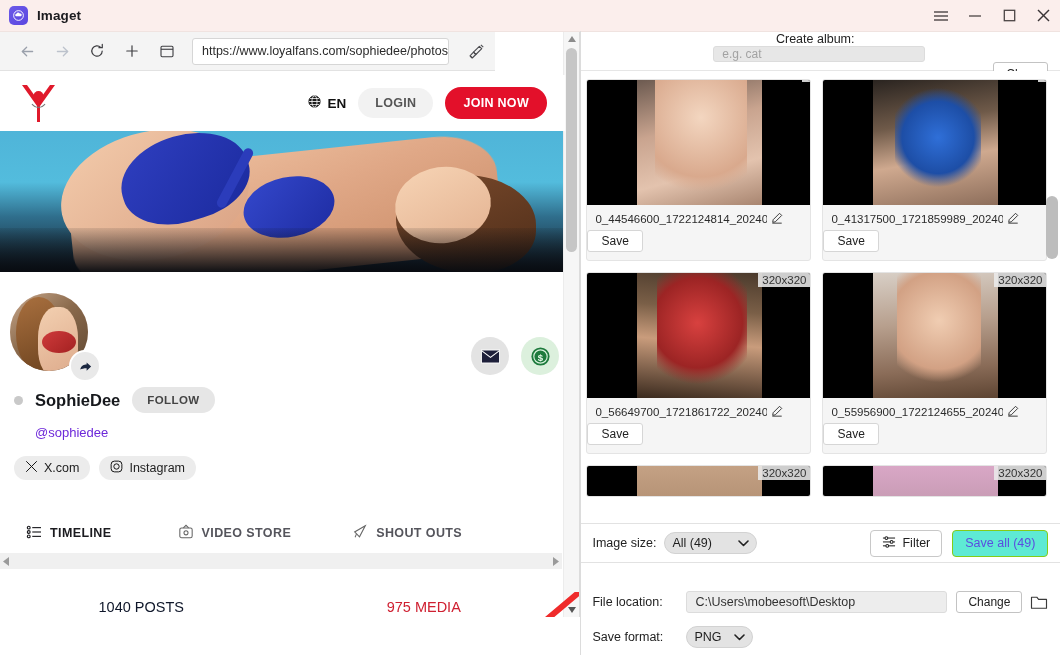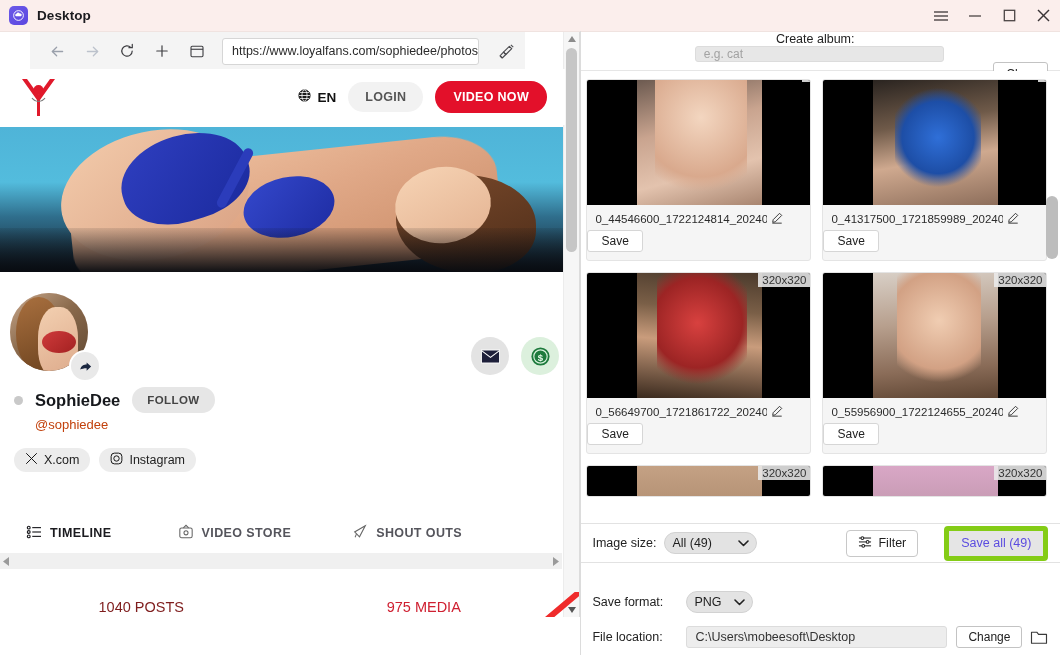--- a/index.html
+++ b/index.html
@@ -23,21 +23,21 @@
   }
   .logo-box svg{display:block;}
   .app-title{margin-left:9px;font-size:13.5px;font-weight:bold;color:#1b1b1f;letter-spacing:.1px;}
   .win-ctrls{position:absolute;right:0;top:0;height:31px;display:flex;align-items:center;}
   .win-btn{width:34px;height:31px;display:flex;align-items:center;justify-content:center;cursor:default;}
   .win-btn svg{display:block;}
 
   
   .toolbar{
     height:39px;background:#f4f4f4;display:flex;align-items:center;
-    border-bottom:1px solid #e2e2e2;width:495px;box-sizing:border-box;margin-left:30px;
+    border-bottom:1px solid #e2e2e2;width:495px;box-sizing:border-box;
   }
   .tb-icon{width:30px;height:30px;display:flex;align-items:center;justify-content:center;margin-left:5px;border-radius:4px;}
   .tb-icon.first{margin-left:12px;}
   .urlbar{
     flex:1;height:25px;margin:0 8px 0 10px;background:#fff;border:1px solid #d6d6d6;
     border-radius:3px;display:flex;align-items:center;padding:0 9px;
     font-size:12.5px;color:#2b2b2b;overflow:hidden;white-space:nowrap;
   }
   .tb-right{width:38px;display:flex;align-items:center;justify-content:center;height:30px;}
 
@@ -124,21 +124,21 @@
   .act-ic.tip{background:#dcf0dd;}
 
   .profile{position:absolute;left:0;top:355px;width:580px;padding:0 14px;box-sizing:border-box;z-index:2;}
   .name-row{display:flex;align-items:center;gap:12px;}
   .status-dot{width:9px;height:9px;border-radius:50%;background:#c9c9c9;}
   .pname{font-size:16.5px;font-weight:bold;color:#16181c;}
   .follow-btn{
     background:#e6e6e6;border-radius:16px;padding:7px 15px;font-size:11.5px;
     font-weight:bold;color:#444;letter-spacing:.4px;
   }
-  .handle{font-size:13px;color:#c2410c;margin-top:4px;margin-left:21px;}
+  .handle{font-size:13px;color:#6d28d9;margin-top:12px;margin-left:21px;}
   .likes{display:flex;align-items:center;gap:7px;margin-top:12px;margin-left:1px;font-size:13.5px;color:#55555c;}
   .social{display:flex;gap:9px;margin-top:16px;}
   .soc{
     background:#ececec;border-radius:15px;padding:4px 11px;display:flex;align-items:center;gap:6px;
     font-size:12.5px;color:#222;
   }
 
   .tabs-row{
     position:absolute;left:0;top:492px;width:580px;display:flex;align-items:center;
     padding-left:26px;box-sizing:border-box;gap:0;
@@ -151,40 +151,40 @@
   .hscroll{
     position:absolute;left:0;top:521px;width:562px;height:16px;background:#f0f0f0;
     display:flex;align-items:center;justify-content:space-between;padding:0 3px;box-sizing:border-box;
   }
 
   .count-row{
     position:absolute;left:0;top:552px;width:565px;height:46px;display:flex;
     border-bottom:1px solid #e4e4e4;
   }
   .cnt{flex:1;display:flex;align-items:center;justify-content:center;font-size:14.5px;position:relative;}
-  .cnt.a{color:#7f1d1d;}
+  .cnt.a{color:#0f172a;}
   .cnt.b{color:#cf2031;}
   .cnt.b:after{content:"";position:absolute;left:0;right:0;bottom:-1px;height:2px;background:#cf2031;}
 
   .vscroll-left{
     position:absolute;right:0;top:0;width:15px;height:585px;background:#f6f6f6;
     border-left:1px solid #ececec;
   }
   .vs-arrow{width:15px;height:14px;display:flex;align-items:center;justify-content:center;}
   .vs-thumb{position:absolute;left:2px;top:16px;width:11px;height:204px;background:#c6c6c6;border-radius:6px;}
   .arrow-red{position:absolute;left:525px;top:560px;z-index:11;}
 
   
   .album-bar{
     height:39px;display:flex;align-items:center;padding:0 12px 0 10px;
     border-bottom:1px solid #e6e6e6;box-sizing:border-box;background:#fff;flex-direction:column;
   }
   .album-lbl{font-size:12.5px;color:#222;margin-right:8px;}
   .album-input{
-    width:249px;height:21px;background:#e7e7e7;border:1px solid #dcdcdc;border-radius:3px;
+    width:212px;height:21px;background:#e7e7e7;border:1px solid #dcdcdc;border-radius:3px;
     display:flex;align-items:center;padding:0 8px;font-size:12px;color:#a2a2a2;box-sizing:border-box;
   }
   .clear-btn{
     margin-left:auto;border:1px solid #c3c3c3;border-radius:3px;background:#fff;
     padding:4px 12px;font-size:12px;color:#222;
   }
 
   .grid-area{
     position:absolute;left:0;top:39px;width:480px;height:465px;overflow:hidden;
     background:#fff;padding:8px 0 0 6px;box-sizing:border-box;
@@ -224,21 +224,21 @@
   .sel{
     background:#e3e3e3;border:1px solid #d2d2d2;border-radius:11px;height:22px;
     display:flex;align-items:center;padding:0 7px;font-size:12.5px;color:#1f1f1f;box-sizing:border-box;
   }
   .sel .caret{margin-left:auto;padding-left:12px;}
   .filter-btn{
     margin-left:auto;border:1px solid #c8c8c8;border-radius:4px;background:#fff;
     height:25px;display:flex;align-items:center;gap:6px;padding:0 11px;font-size:12.5px;color:#1f1f1f;
   }
   .saveall-btn{
-    margin-left:26px;border:5px solid #84cc16;border-radius:4px;background:#e5e5e5;
+    margin-left:10px;border:1px solid #84cc16;border-radius:4px;background:#5eead4;
     height:25px;display:flex;align-items:center;padding:0 12px;font-size:12.5px;color:#5b4ce0;
   }
   .bottom-pane{position:absolute;left:0;top:545px;width:480px;height:110px;background:#fff;padding:14px 12px 0 12px;box-sizing:border-box;}
   .row2{display:flex;align-items:center;margin-bottom:13px;}
   .loc-input{
     flex:1;background:#ededed;border:1px solid #dcdcdc;border-radius:3px;height:22px;
     display:flex;align-items:center;padding:0 8px;font-size:12.5px;color:#333;box-sizing:border-box;
   }
   .change-btn{
     margin-left:9px;border:1px solid #c3c3c3;border-radius:3px;background:#fff;
@@ -252,21 +252,21 @@
 
 <div class="app">
 
   <div class="titlebar">
     <div class="logo-box">
       <svg width="13" height="13" viewBox="0 0 24 24" fill="none" stroke="#fff" stroke-width="1.7">
         <circle cx="12" cy="12" r="9"></circle>
         <path d="M7.5 13.5a2.3 2.3 0 0 1 .4-4.5 3.4 3.4 0 0 1 6.4-.6 2.6 2.6 0 0 1 2 4.9z" fill="#fff" stroke="none"></path>
       </svg>
     </div>
-    <div class="app-title">Desktop</div>
+    <div class="app-title">Imaget</div>
     <div class="win-ctrls">
       <div class="win-btn">
         <svg width="16" height="12" viewBox="0 0 16 12" stroke="#4b4445" stroke-width="1.4">
             <line x1="1" y1="2" x2="15" y2="2"></line>
             <line x1="1" y1="6" x2="15" y2="6"></line>
             <line x1="1" y1="10" x2="15" y2="10"></line>
           </svg>
       </div>
       <div class="win-btn">
         <svg width="14" height="12" viewBox="0 0 14 12" stroke="#4b4445" stroke-width="1.3">
@@ -328,21 +328,21 @@
         <div class="tb-right">
           <svg width="19" height="19" viewBox="0 0 24 24" fill="none" stroke="#4a4a4e" stroke-width="1.4" stroke-linejoin="round">
             <path d="M17.5 3.6l3 3"></path>
               <path d="M15.6 5.4l3 3-7.4 7.4-3-3z"></path>
             <path d="M8.2 12.8l-4.4 4.6 2.8 2.8 4.6-4.4z"></path>
             <path d="M4.3 17.8l2.1 2.1"></path>
           </svg>
         </div>
       </div>
 
-      <div class="site-header" style="position:absolute;top:37px;left:0;width:565px;gap:20px;">
+      <div class="site-header" style="position:absolute;top:43px;left:0;width:565px;gap:20px;">
         <div class="site-logo">
           <svg width="40" height="42" viewBox="0 0 40 42">
             <path d="M4 3 L19 24 L19 40 L22 40 L22 24 L37 3 L32 3 L20.5 19 L9 3 Z" fill="#e0192b"></path>
             <circle cx="20.5" cy="14" r="5" fill="#e0192b"></circle>
             <path d="M14 22 a8 8 0 0 0 13 0" fill="none" stroke="#777" stroke-width="1.2"></path>
           </svg>
         </div>
         <div class="hdr-right">
           <div class="lang">
             <span>
@@ -350,21 +350,21 @@
                   <circle cx="10" cy="10" r="7.5" fill="#1a1a1a"></circle>
                   <ellipse cx="10" cy="10" rx="3.4" ry="7.5" stroke="#fff" stroke-width="1.1" fill="none"></ellipse>
                   <line x1="2.5" y1="10" x2="17.5" y2="10" stroke="#fff" stroke-width="1.1"></line>
                   <line x1="4" y1="6" x2="16" y2="6" stroke="#fff" stroke-width="1"></line>
                   <line x1="4" y1="14" x2="16" y2="14" stroke="#fff" stroke-width="1"></line>
                 </svg>
             </span>
             <span>EN</span>
           </div>
           <div class="btn-login">LOGIN</div>
-          <div class="btn-join">VIDEO NOW</div>
+          <div class="btn-join">JOIN NOW</div>
         </div>
       </div>
 
       <div class="banner" style="position:absolute;top:95px;left:0;width:565px;">
         <div class="sky"></div>
         <div class="body"></div>
         <div class="hip"></div>
         <div class="bikini-b"></div>
         <div class="strap"></div>
         <div class="bikini-t"></div>
@@ -637,41 +637,41 @@
                 <circle cx="6" cy="12.5" r="1.6" fill="#fff"></circle>
               </svg>
           </span>
           <span>Filter</span>
         </div>
         <div class="saveall-btn">Save all (49)</div>
       </div>
 
       <div class="bottom-pane">
         <div class="row2">
+          <span class="ctrl-lbl" style="width:86px;">File location:</span>
+          <div class="loc-input">
+            <span>C:\Users\mobeesoft\Desktop</span>
+          </div>
+          <div class="change-btn">Change</div>
+          <div class="folder-ic">
+            <svg width="18" height="15" viewBox="0 0 20 17" fill="none" stroke="#3a3a3a" stroke-width="1.3" stroke-linejoin="round">
+                <path d="M1.5 15V2.5h6l2 2.5h9V15z"></path>
+              </svg>
+          </div>
+        </div>
+        <div class="row2">
           <span class="ctrl-lbl" style="width:86px;">Save format:</span>
           <div class="sel" style="width:67px;">
             <span>PNG</span>
             <span class="caret">
               <svg width="11" height="8" viewBox="0 0 11 8" fill="none" stroke="#222" stroke-width="1.6" stroke-linecap="round" stroke-linejoin="round">
                   <polyline points="1,2 5.5,6.5 10,2"></polyline>
                 </svg>
             </span>
           </div>
         </div>
-        <div class="row2">
-          <span class="ctrl-lbl" style="width:86px;">File location:</span>
-          <div class="loc-input">
-            <span>C:\Users\mobeesoft\Desktop</span>
-          </div>
-          <div class="change-btn">Change</div>
-          <div class="folder-ic">
-            <svg width="18" height="15" viewBox="0 0 20 17" fill="none" stroke="#3a3a3a" stroke-width="1.3" stroke-linejoin="round">
-                <path d="M1.5 15V2.5h6l2 2.5h9V15z"></path>
-              </svg>
-          </div>
-        </div>
       </div>
 
     </div>
   </div>
 
   <div class="divider-v"></div>
 </div>
 
 </body></html>

